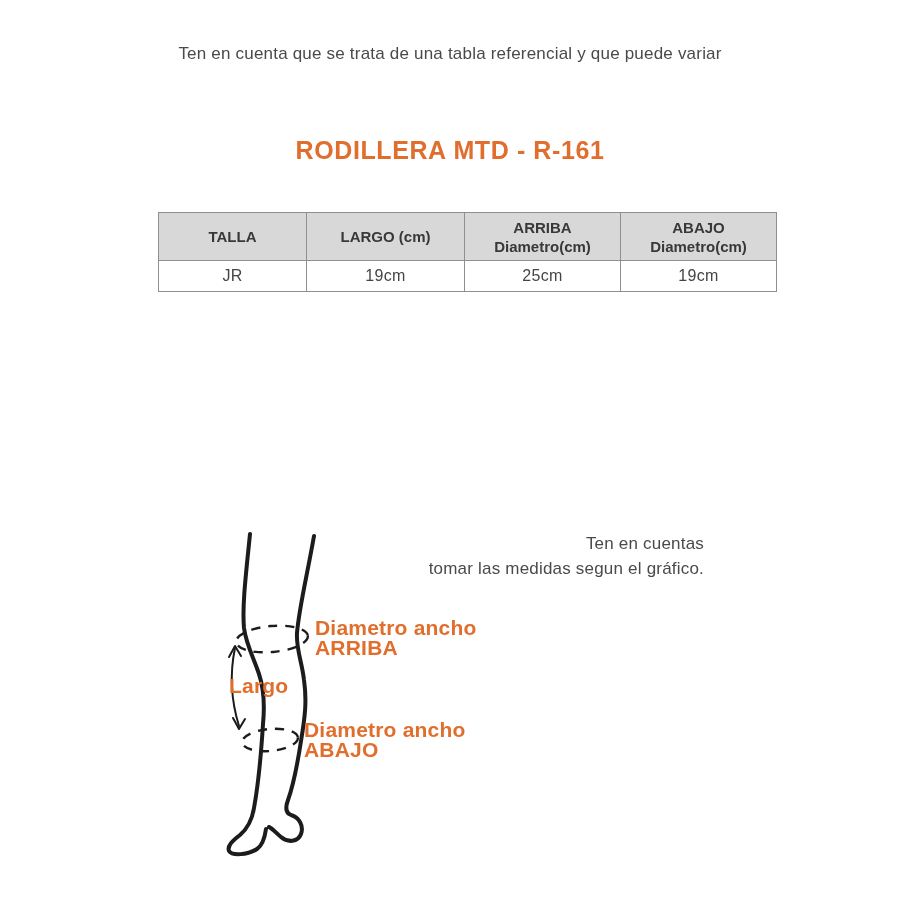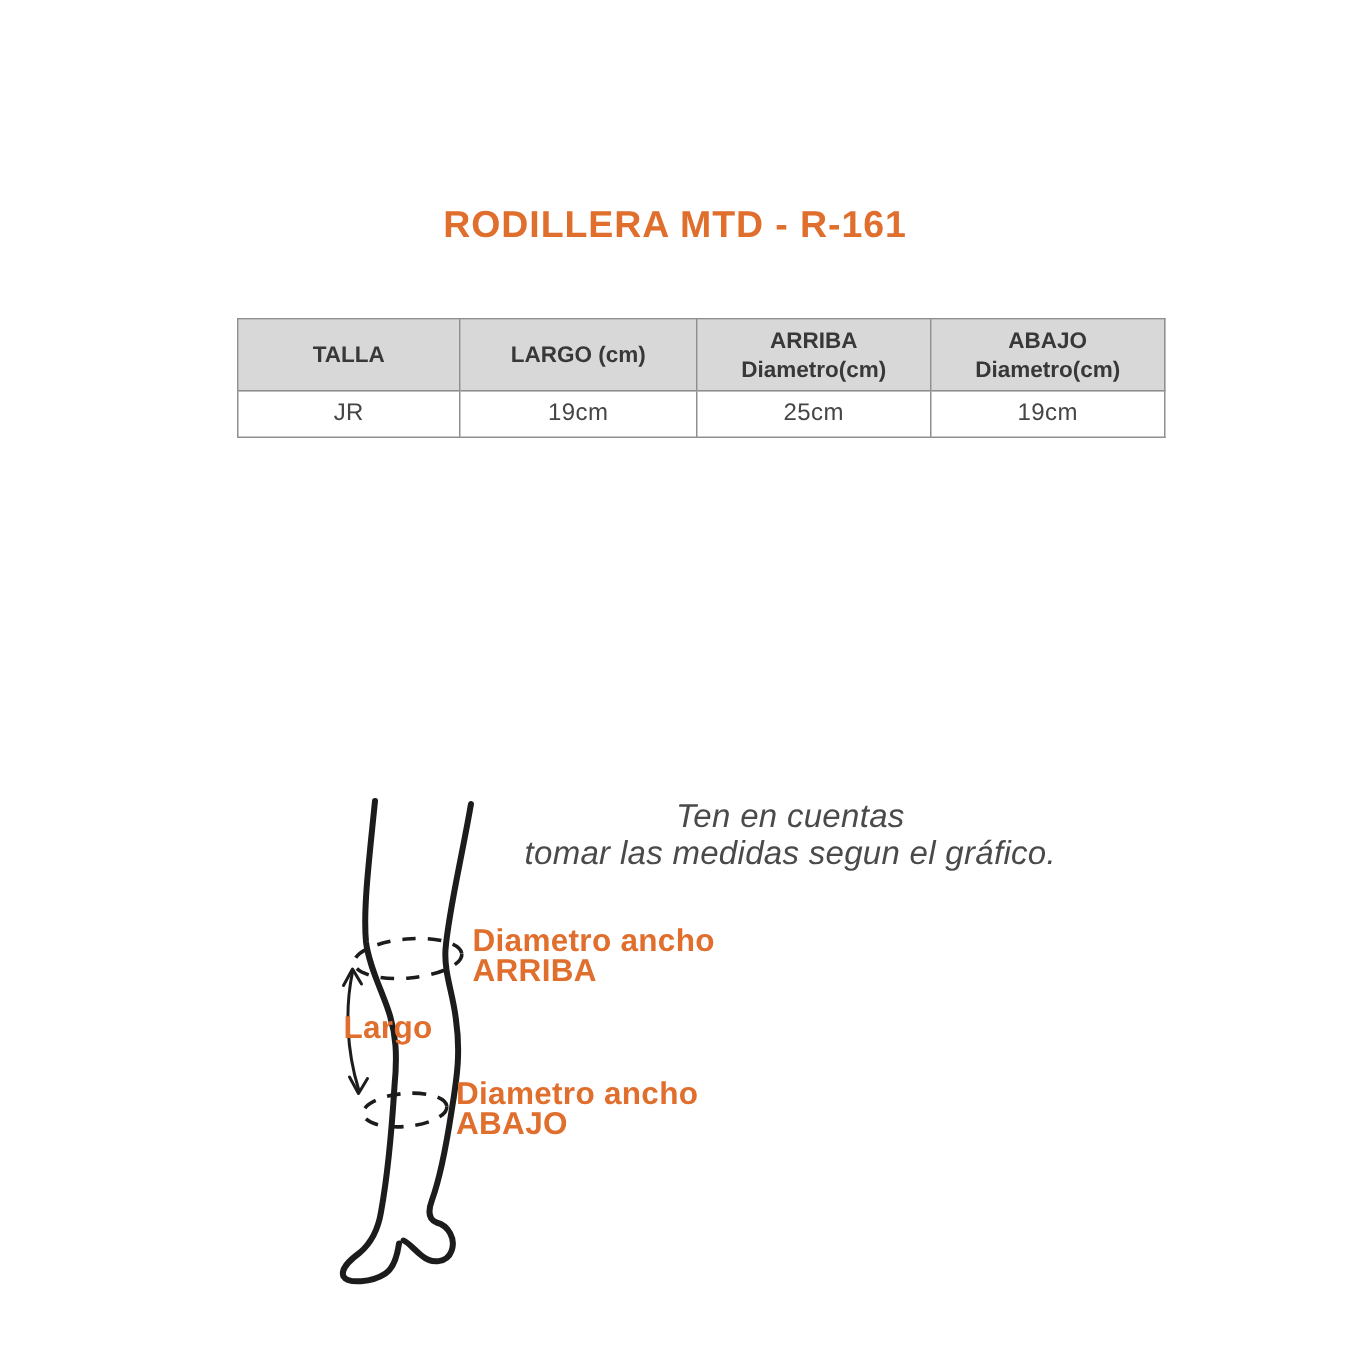--- a/index.html
+++ b/index.html
@@ -56,25 +56,24 @@
   .size-table td {
     height: 31px;
     font-size: 16px; font-weight: 400;
     color: #454545;
     letter-spacing: 0.3px;
   }
   .hline { display: block; }
   .hline:empty { display: none; }
   .note {
     position: absolute; top: 531px; right: 196px;
-    text-align: center;
-    font-size: 22px; line-height: 25px;
+    text-align: right;
+    font-size: 17px; line-height: 25px;
     color: var(--text_dark);
     letter-spacing: 0.2px;
-    font-style: italic;
   }
   .leg-svg { position: absolute; left: 150px; top: 515px; }
   .leg-svg path.outline {
     fill: none;
     stroke: var(--line_black);
     stroke-width: 4;
     stroke-linecap: round;
     stroke-linejoin: round;
   }
   .leg-svg .dash {
@@ -100,21 +99,21 @@
   }
   .lbl-arriba { left: 315px; top: 618px; }
   .lbl-abajo  { left: 304px; top: 720px; }
   .lbl-largo  { left: 197px; top: 676px; margin-left: 32px; }
 </style>
 </head>
 <body>
 
 <div>
 
-  <p class="disclaimer"><br></p>
+  <p class="disclaimer"><span>Ten en cuenta que se trata de una tabla referencial y que puede variar</span><br></p>
 
   <h1 class="title">RODILLERA MTD - R-161</h1>
 
   <table class="size-table">
     <colgroup>
       <col style="width:148px">
         <col style="width:158px">
         <col style="width:156px">
         <col style="width:156px">
     </colgroup>

